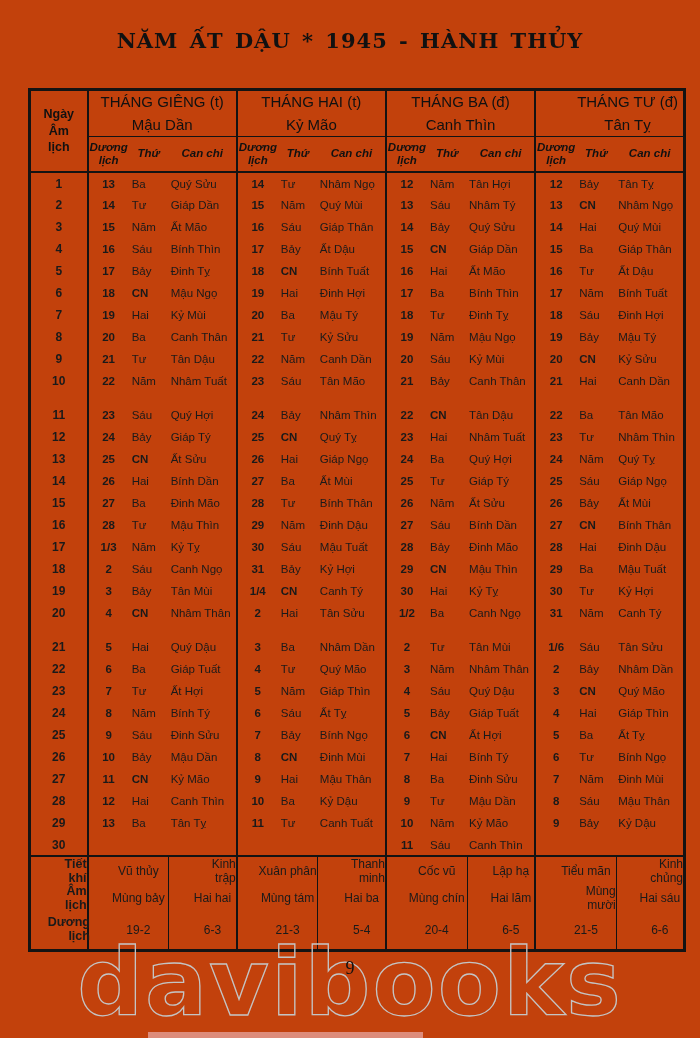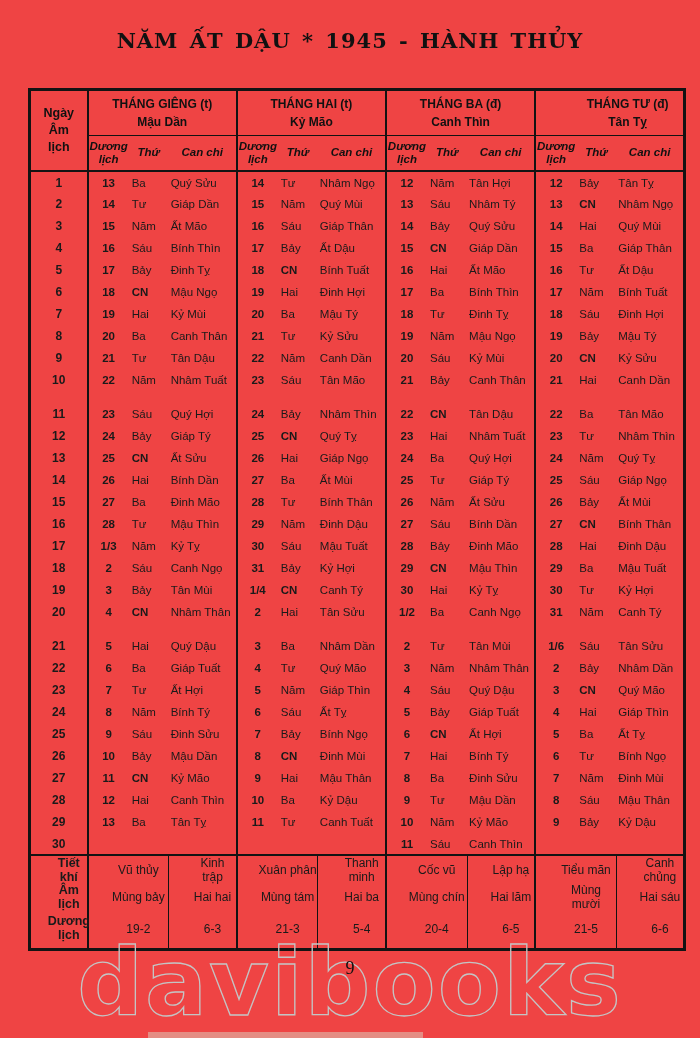--- a/index.html
+++ b/index.html
@@ -6,21 +6,21 @@
   body{
     width:700px;height:1038px;
     background:#f7f6f4;
     font-family:"Liberation Sans", sans-serif;
     color:#1a1a1a;
     position:relative;
     overflow:hidden;
   }
   .page{
     position:absolute;inset:0;
-    background:#ef4444;
+    background:#c2410c;
   }
   .title{
     position:absolute;top:28px;left:0;right:0;
     text-align:center;
     font-family:"DejaVu Serif", serif;
     font-weight:bold;
     font-size:21px;
     letter-spacing:1px;
     word-spacing:3px;
     color:#111;
@@ -47,21 +47,21 @@
     border-right:2px solid #131313;
     border-bottom:2px solid #131313;
     font-weight:bold;font-size:12.5px;
     white-space:pre-line;
     line-height:1.35;
   }
   th.month{
     border-right:2px solid #131313;
     border-bottom:1.5px solid #131313;
     height:44px;
-    font-size:12px;font-weight:bold;
+    font-size:15px;font-weight:normal;
     line-height:1.5;
   }
   th.month.last{border-right:none;padding-left:36px;}
   th.sub{
     border-bottom:2px solid #131313;
     height:34px;
     font-style:italic;font-weight:bold;
     font-size:11.5px;line-height:1.15;
   }
   th.sub.mend{border-right:2px solid #131313;}
@@ -77,21 +77,21 @@
   td.b{font-weight:bold;}
   .mend{border-right:2px solid #131313;}
 
   
   tfoot td, tfoot th{border-top:2.5px solid #131313;font-size:12px;}
   tfoot th.flabel{
     border-right:2px solid #131313;
     font-weight:bold;font-size:12.5px;
   }
   tfoot .fcell{display:flex;flex-direction:column;}
-  tfoot .fl{height:27px;display:flex;align-items:center;justify-content:center;text-align:center;padding-left:20px;}
+  tfoot .fl{height:27px;display:flex;align-items:center;justify-content:center;text-align:right;padding-left:20px;}
   tfoot .f3{height:38px;}
   td.fdiv{border-right:1.5px solid #131313;}
 
   
   .wm1{
     position:absolute;left:0;right:0;top:930px;
     text-align:center;
     font-family:"DejaVu Sans", sans-serif;
     font-weight:bold;font-size:92px;letter-spacing:2px;
     color:rgba(255,255,255,0);
@@ -713,21 +713,21 @@
         </td>
         <td colspan="2" class="fdiv">
           <div class="fcell">
             <div class="fl">Tiểu mãn</div>
             <div class="fl">Mùng mười</div>
             <div class="fl f3">21-5</div>
           </div>
         </td>
         <td>
           <div class="fcell">
-            <div class="fl">Canh chủng</div>
+            <div class="fl">Kinh chủng</div>
             <div class="fl">Hai sáu</div>
             <div class="fl f3">6-6</div>
           </div>
         </td>
       </tr>
     </tfoot>
   </table>
 
   <div class="wm1">davibooks</div>
   <div class="pagenum">9</div>

